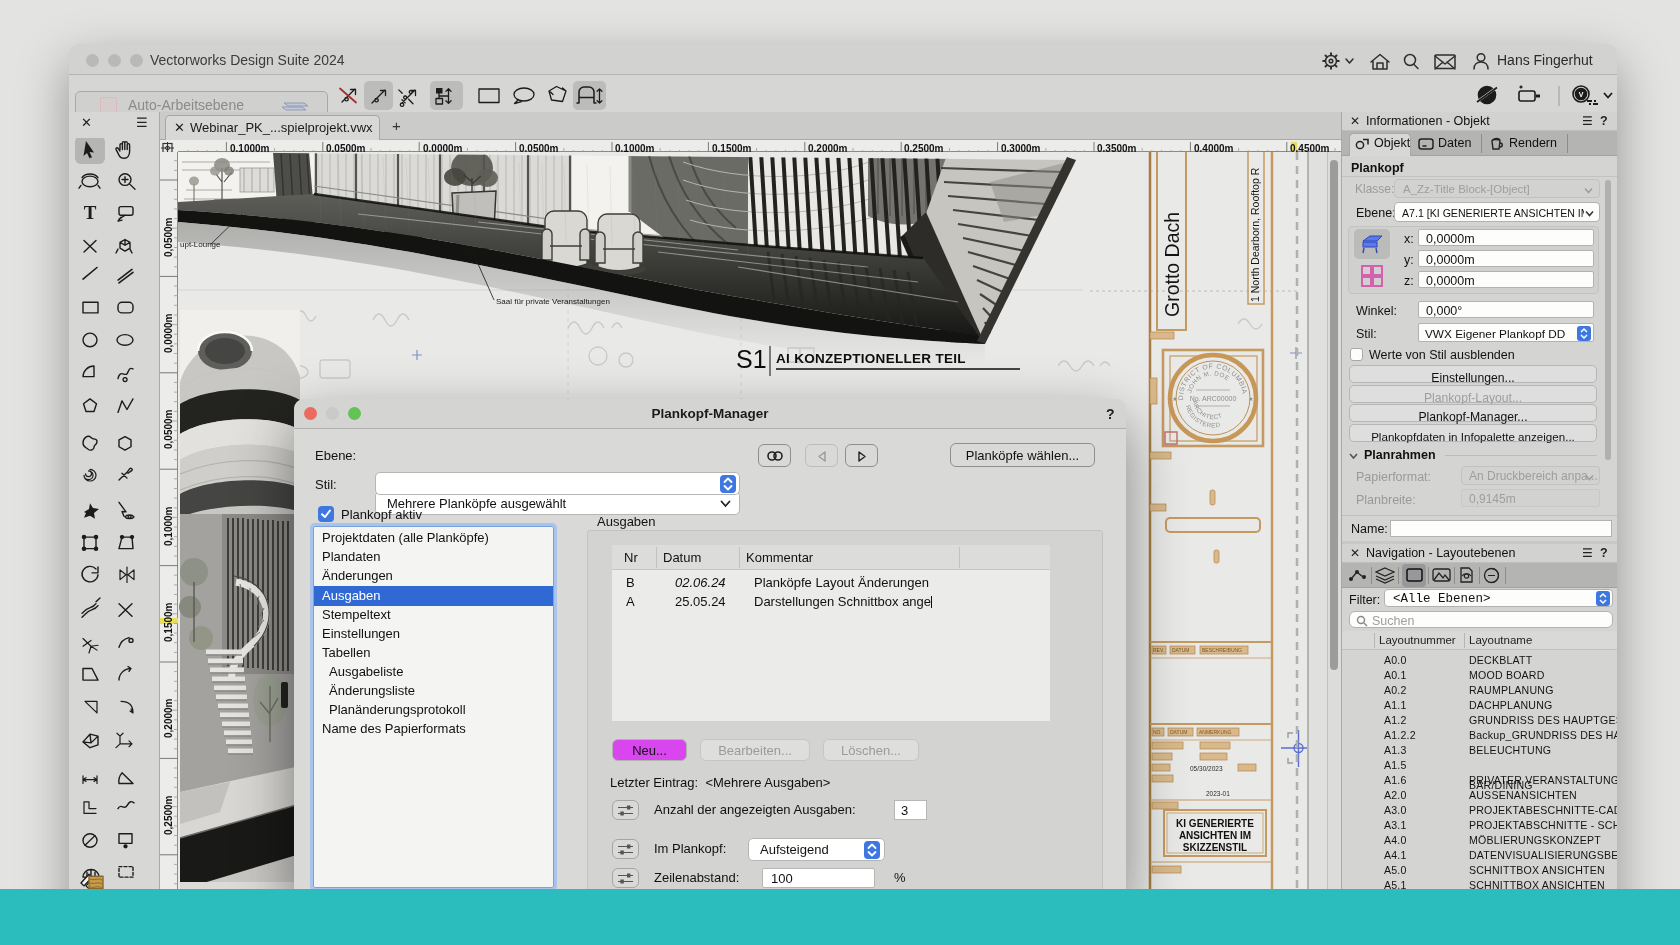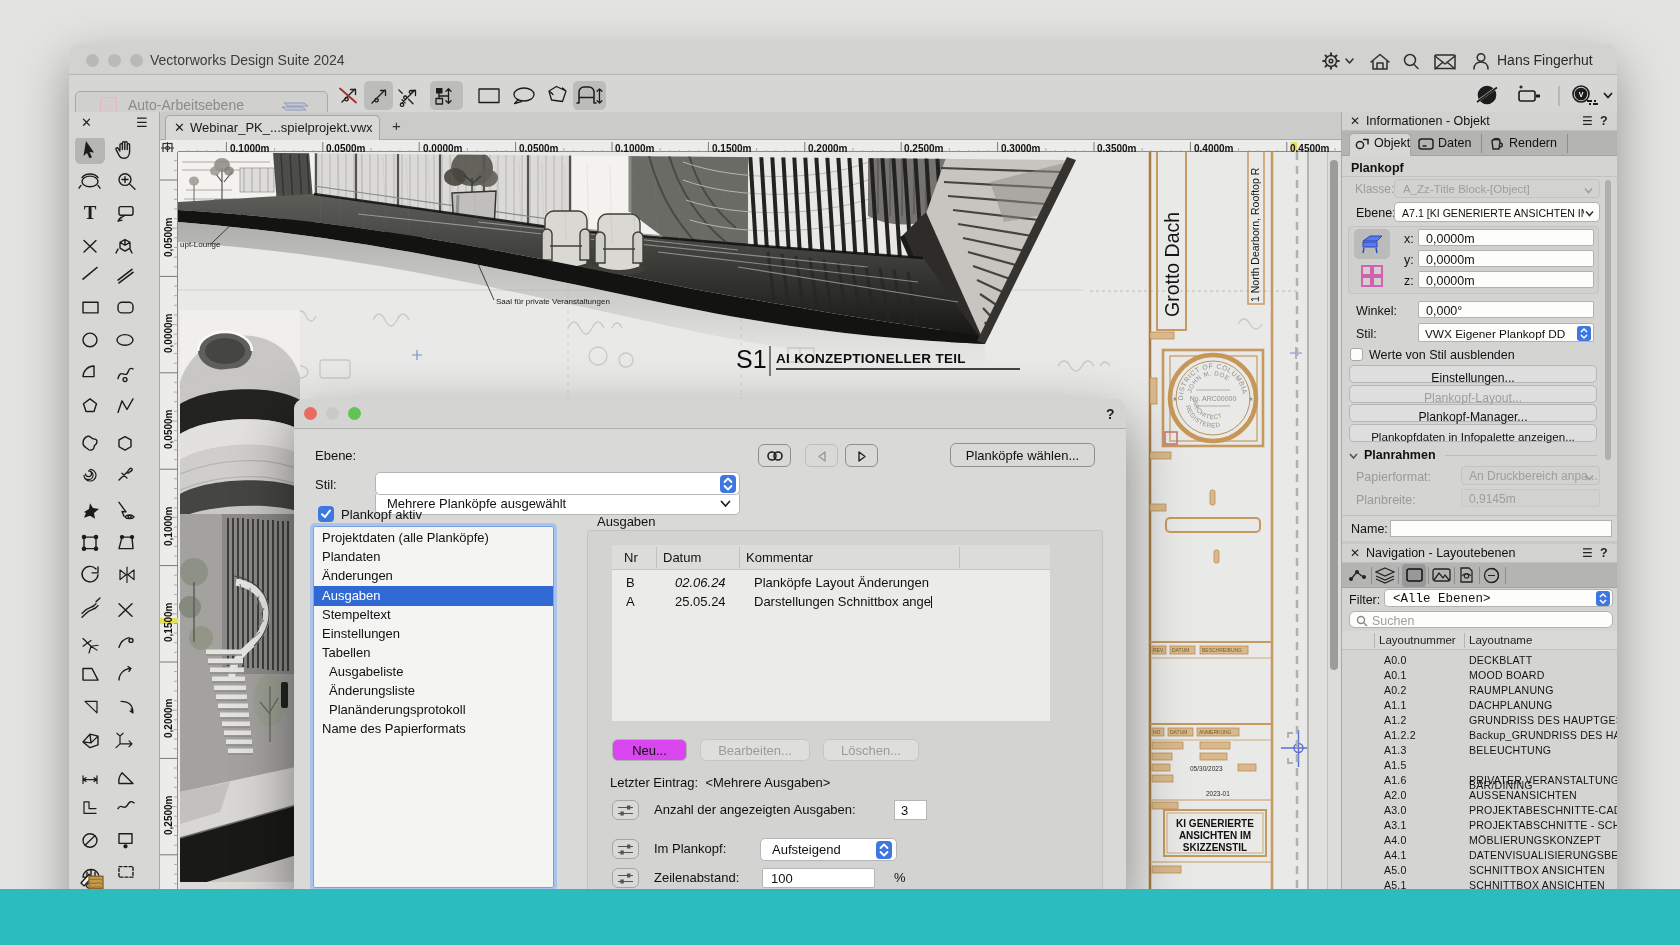--- a/index.html
+++ b/index.html
@@ -731,20 +731,21 @@
       <div class="nrow" style="left:42px;top:767px;">A5.1</div>
         <div class="nrow" style="left:127px;top:767px;">SCHNITTBOX ANSICHTEN</div>
     </div>
   </div>
 </div>
 <div id="dialog">
   <div id="dlgtitle">
     <div style="position:absolute;left:10px;top:8px;width:13px;height:13px;border-radius:50%;background:#ed6a5f;"></div>
     <div style="position:absolute;left:32px;top:8px;width:13px;height:13px;border-radius:50%;background:#c9c9c7;"></div>
     <div style="position:absolute;left:54px;top:8px;width:13px;height:13px;border-radius:50%;background:#61c454;"></div>
+    <div style="position:absolute;left:0;top:7px;width:100%;text-align:center;font-weight:bold;font-size:13.5px;color:#1b1b1b;">Plankopf-Manager</div>
     <div style="position:absolute;left:812px;top:7px;font-size:14px;font-weight:bold;color:#222;">?</div>
   </div>
   <div class="lbl" style="left:21px;top:49px;">Ebene:</div>
   <div class="fld" style="left:81px;top:44px;width:365px;height:24px;margin-top:48px;">
     <span style="position:absolute;left:11px;top:4px;">Mehrere Planköpfe ausgewählt</span>
     <svg style="position:absolute;right:8px;top:7px;" width="11" height="10" viewBox="0 0 11 10">
         <path d="M1.5 2.5 L5.5 7 L9.5 2.5" stroke="#222" stroke-width="1.8" fill="none" stroke-linecap="round"></path>
       </svg>
   </div>
   <div class="btn" style="left:464px;top:45px;width:33px;height:23px;background:#d9d9d7;border-color:#8f8f8d;">
@@ -834,21 +835,21 @@
       <span style="position:absolute;left:6px;top:2px;">3</span>
     </div>
   <div class="btn" style="left:318px;top:440px;width:27px;height:20px;background:#d9d9d7;border-color:#a5a5a3;">
     <svg width="17" height="13" viewBox="0 0 17 13" style="margin-top:3px;">
         <path d="M1 3.5 h15 M1 9.5 h15" stroke="#555" stroke-width="1.2"></path>
         <rect x="10" y="1.5" width="3.4" height="4" fill="#555"></rect>
         <rect x="3.4" y="7.5" width="3.4" height="4" fill="#555"></rect>
       </svg>
   </div>
   <div class="lbl" style="left:360px;top:442px;">Im Plankopf:</div>
-  <div class="fld" style="left:454px;top:439px;width:137px;height:23px;margin-left:12px;">
+  <div class="fld" style="left:454px;top:439px;width:137px;height:23px;">
     <span style="position:absolute;left:11px;top:3px;">Aufsteigend</span>
     <div class="stepper" style="right:4px;top:2px;">
       <svg width="16" height="18" viewBox="0 0 16 18">
           <path d="M4.5 7 L8 3.5 L11.5 7" stroke="#fff" stroke-width="1.8" fill="none" stroke-linecap="round" stroke-linejoin="round"></path>
           <path d="M4.5 11 L8 14.5 L11.5 11" stroke="#fff" stroke-width="1.8" fill="none" stroke-linecap="round" stroke-linejoin="round"></path>
         </svg>
     </div>
   </div>
   <div class="btn" style="left:318px;top:469px;width:27px;height:20px;background:#d9d9d7;border-color:#a5a5a3;">
     <svg width="17" height="13" viewBox="0 0 17 13" style="margin-top:3px;">

